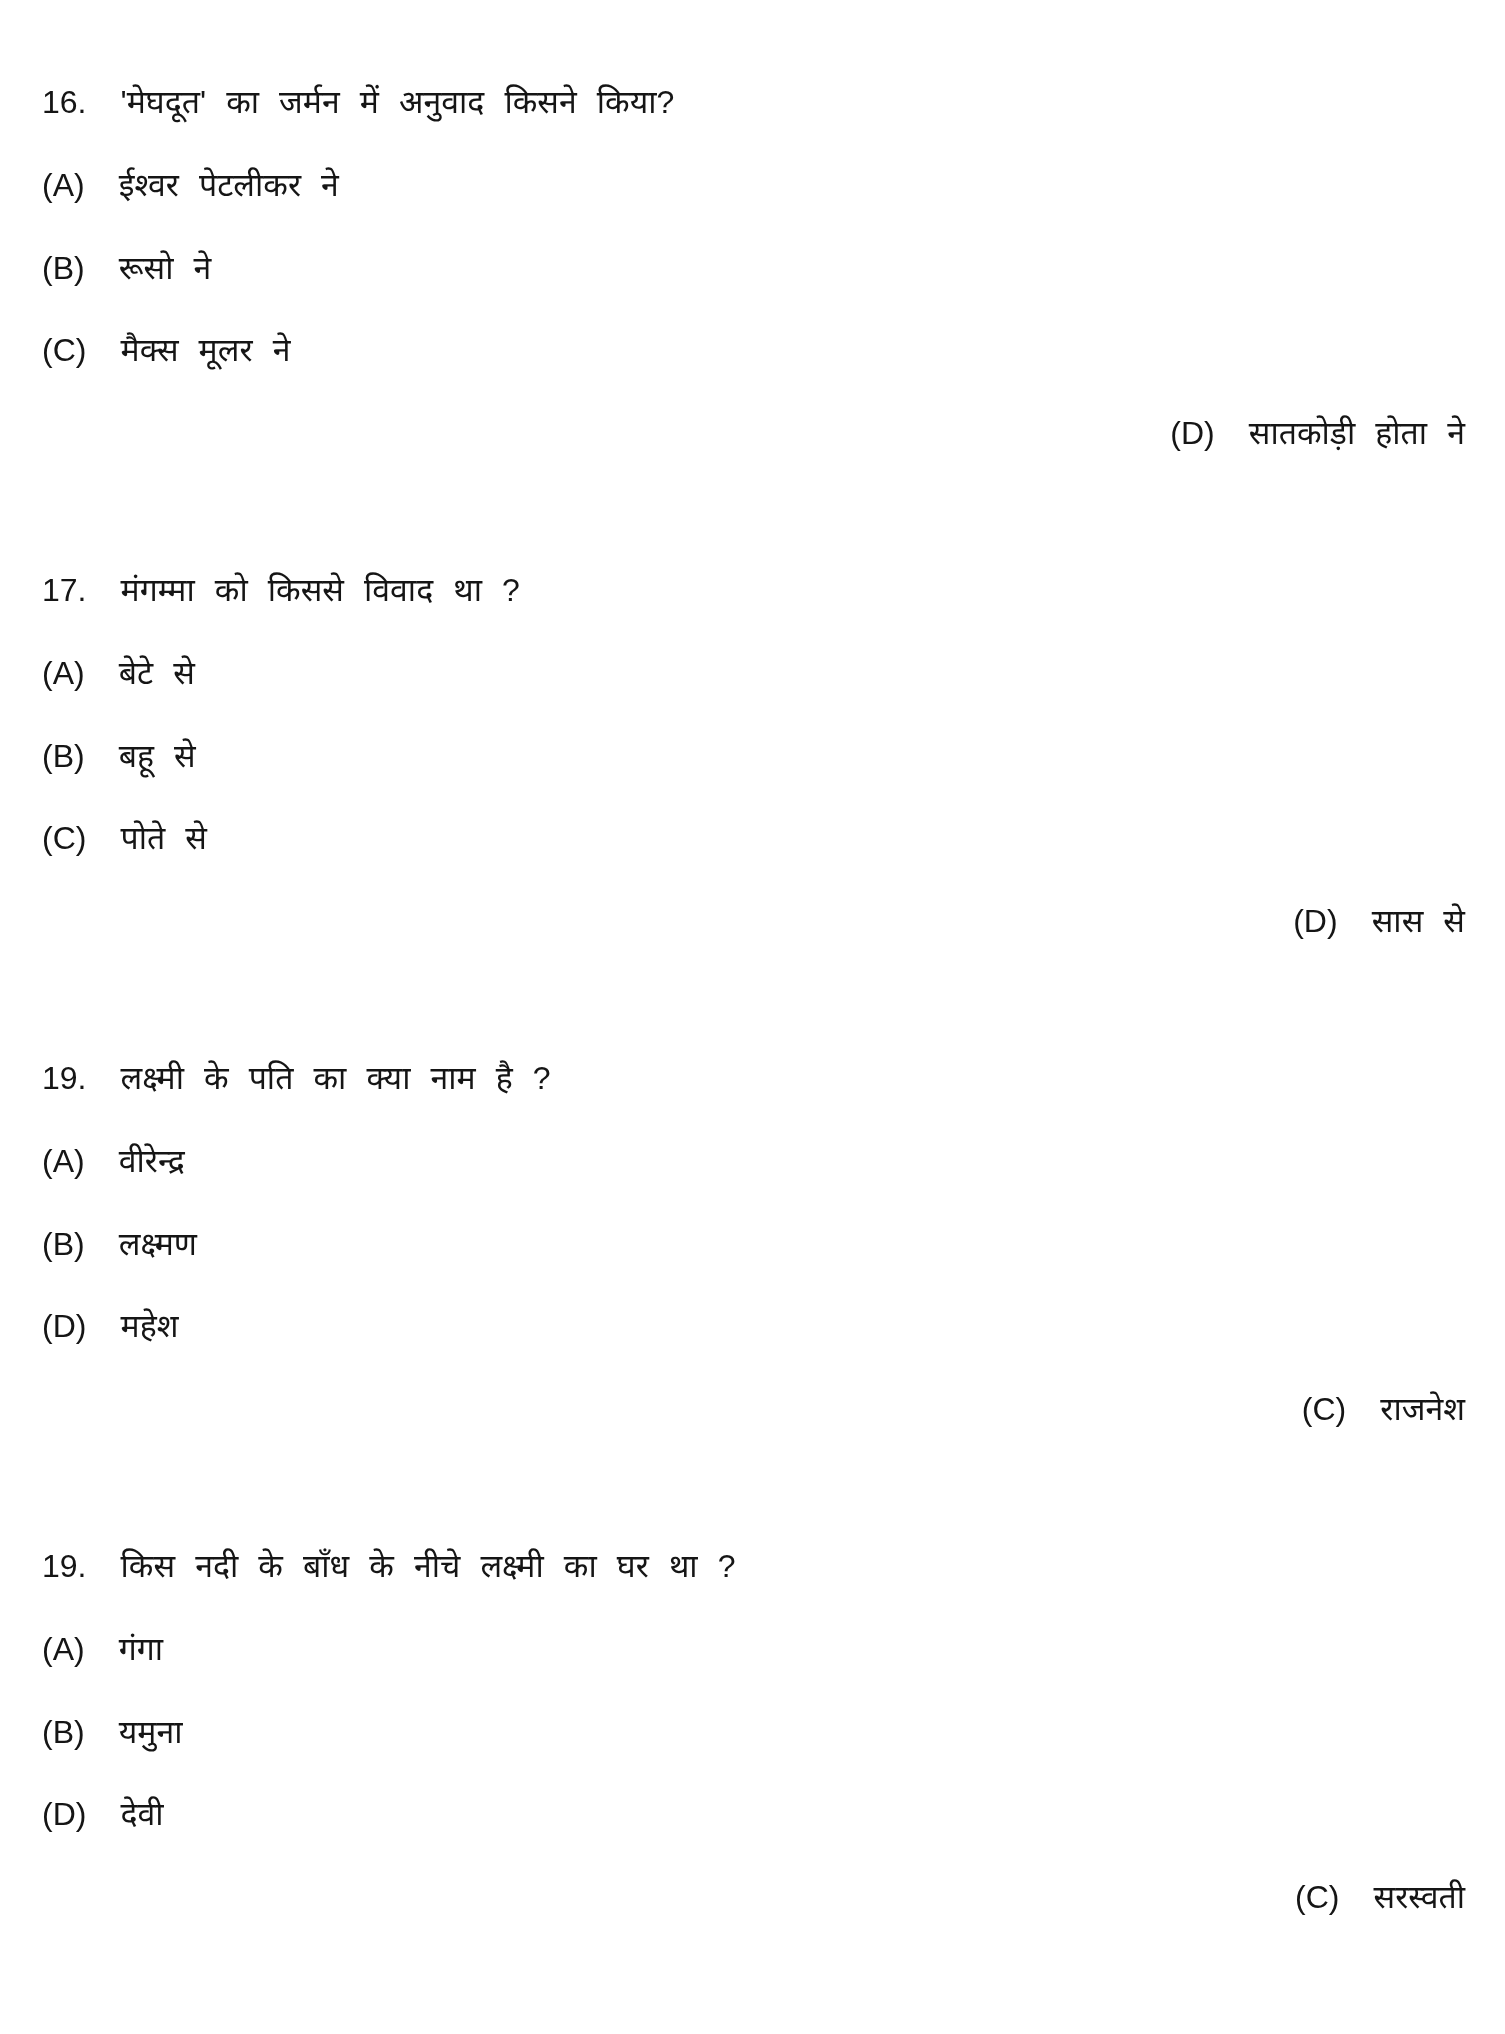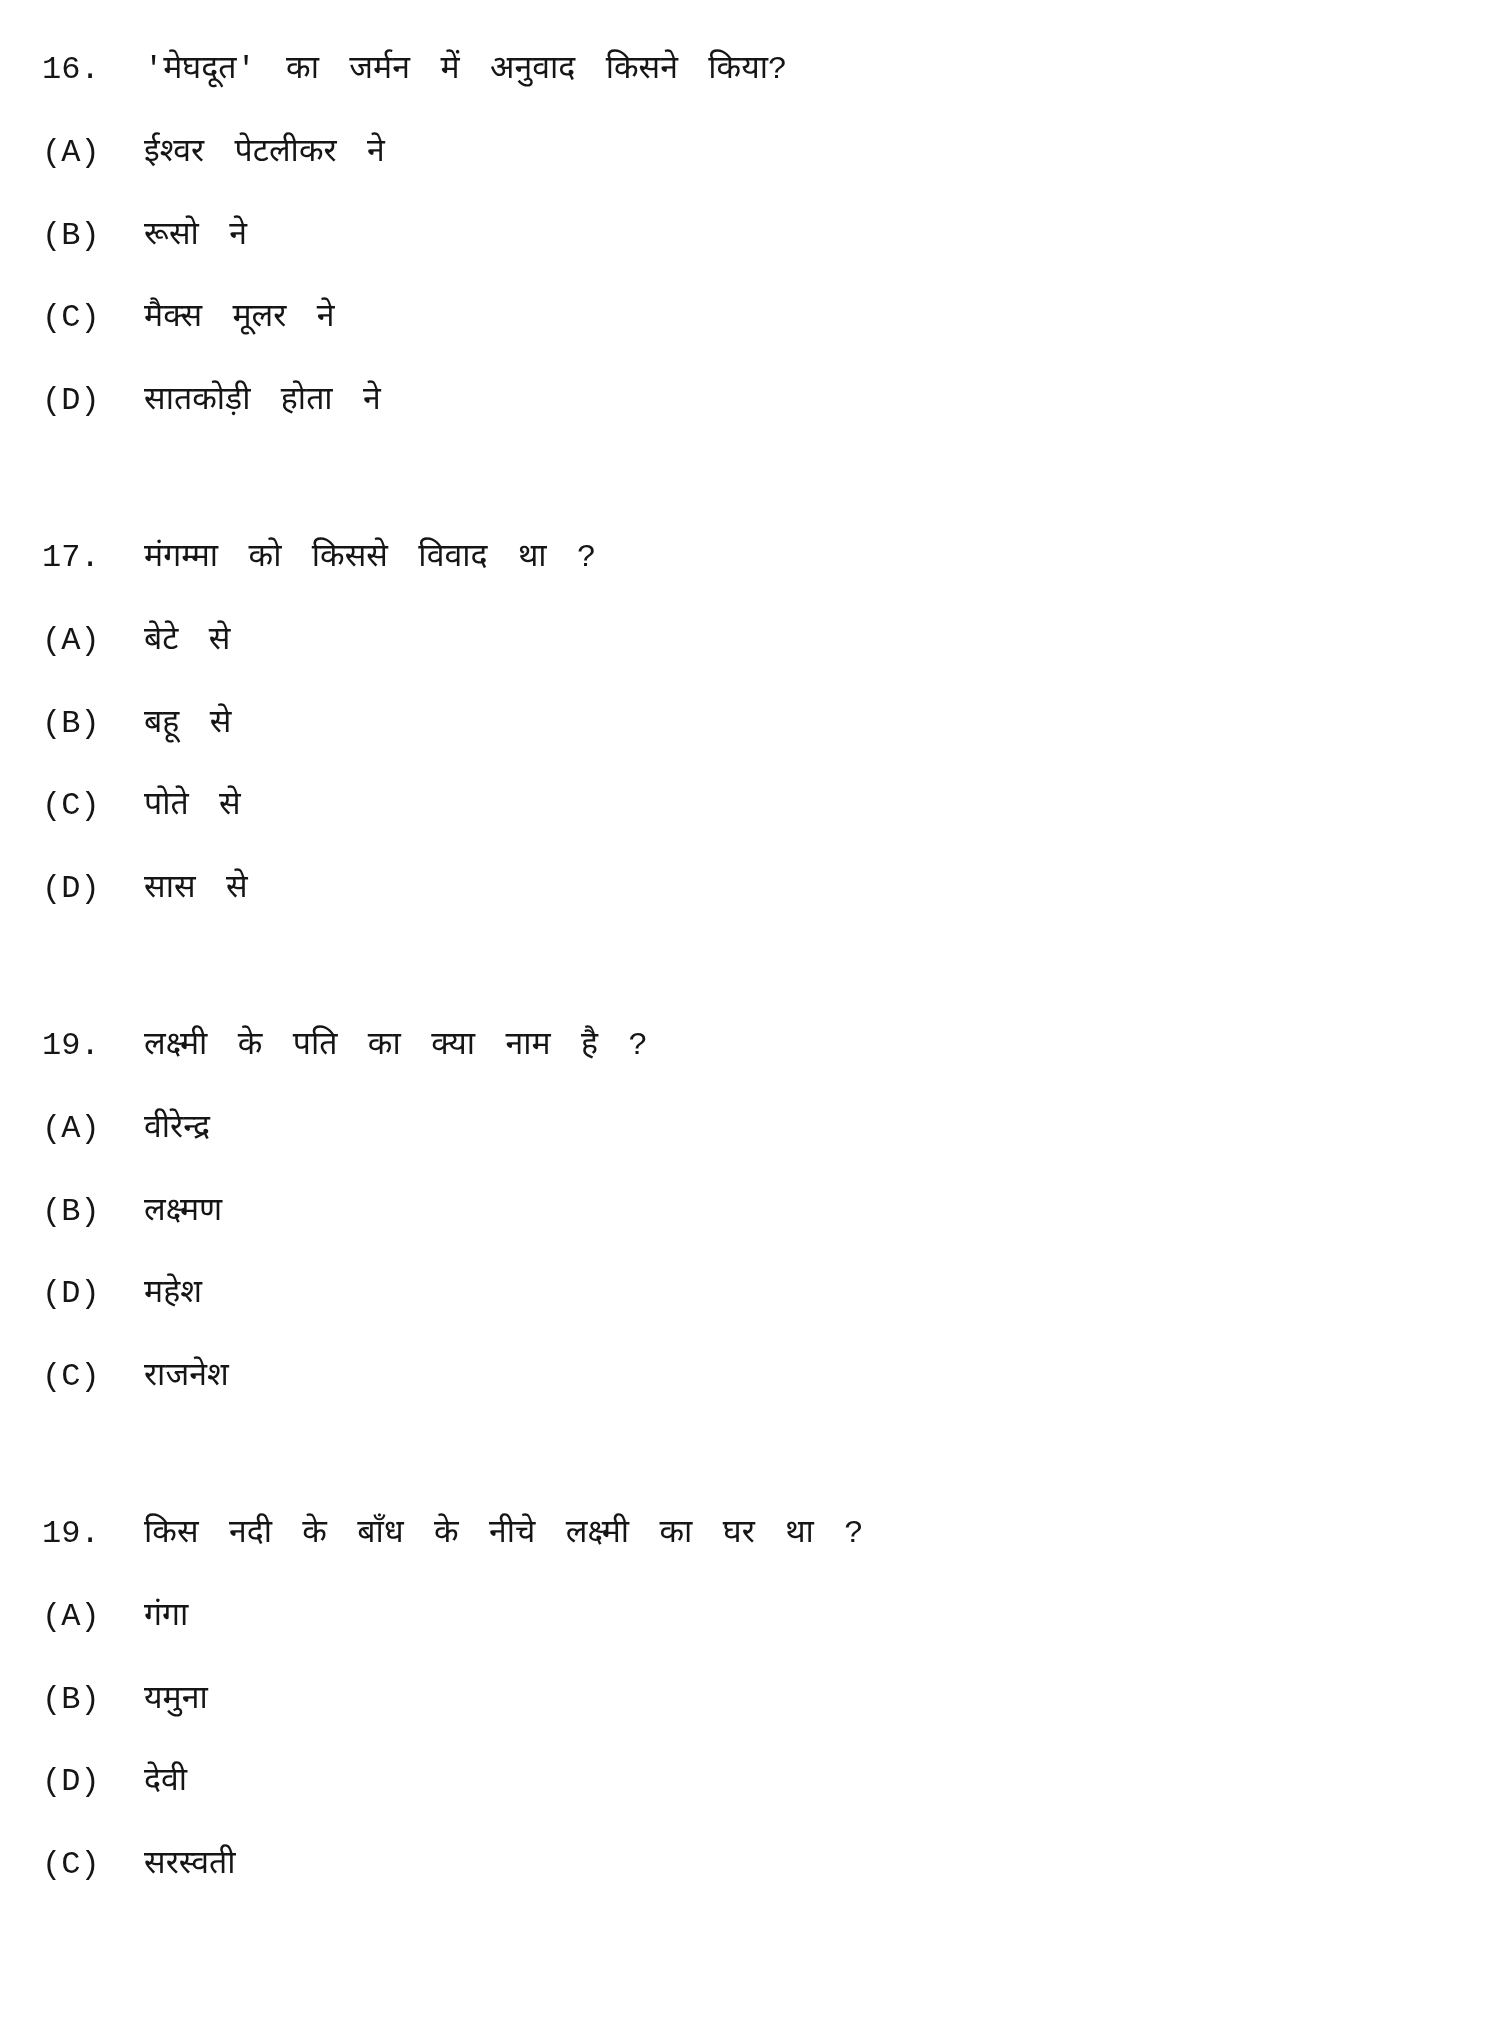--- a/index.html
+++ b/index.html
@@ -8,38 +8,38 @@
     background: #ffffff;
   }
   body {
     width: 1505px;
     height: 2034px;
     font-family: "Liberation Sans", "DejaVu Sans", sans-serif;
     color: #151515;
     overflow: hidden;
   }
   .page {
-    padding: 48px 40px 0 42px;
-    font-family: Liberation Mono, monospace;
+    padding: 80px 40px 0 42px;
   }
   .question-block {
     margin: 0;
   }
   .question-block + .question-block {
     margin-top: 112px;
   }
   .line {
     font-size: 32px;
     line-height: 1.4;
     margin-bottom: 38px;
     white-space: nowrap;
     word-spacing: 0.35em;
   }
   .line:last-child {
     margin-bottom: 0;
+    text-align: right;
   }
   .num, .opt-label {
     display: inline-block;
     margin-right: 14px;
   }
   .q-text, .opt-text {
     display: inline-block;
   }
 </style>
 </head>

